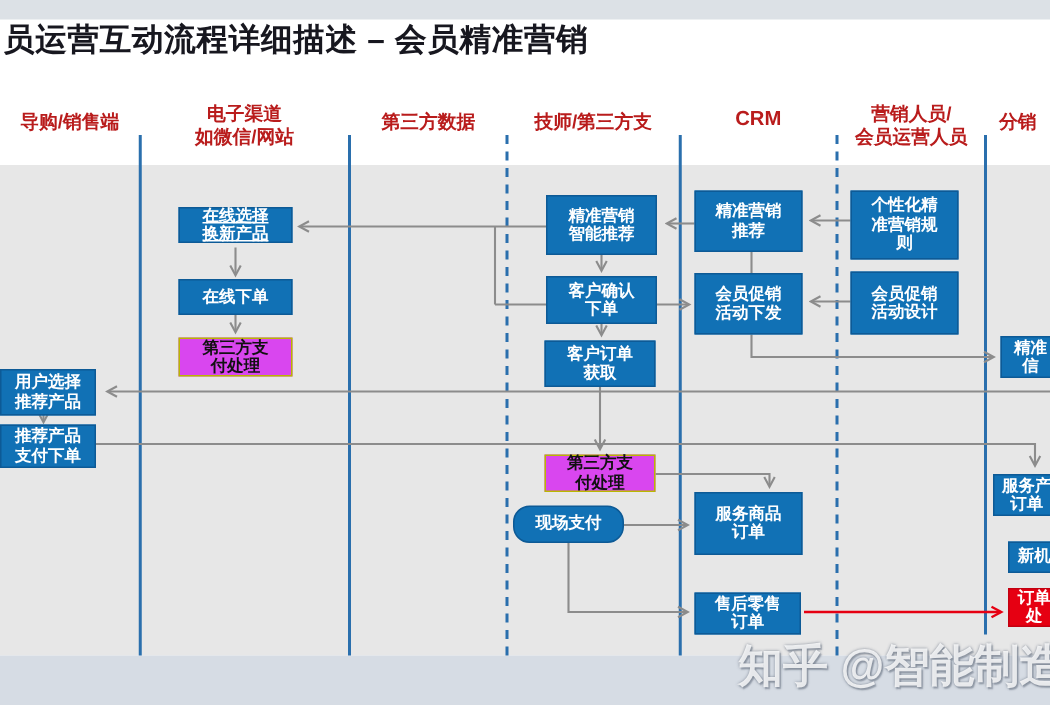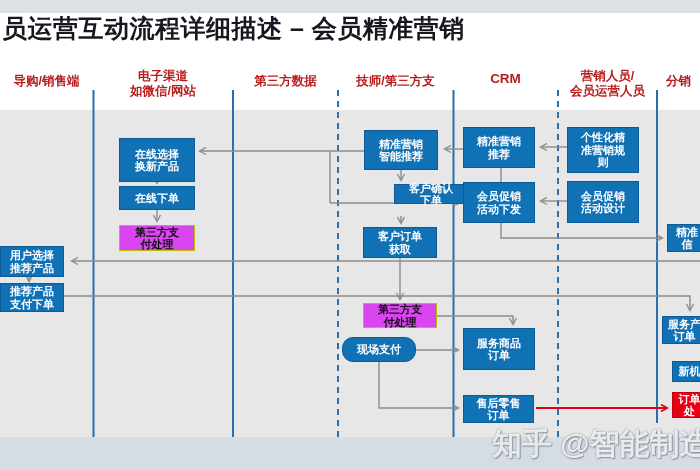--- a/index.html
+++ b/index.html
@@ -1,21 +1,21 @@
 <!DOCTYPE html>
 <html><head>
 <meta charset="utf-8">
 <style>
   html,body{margin:0;padding:0;}
   body{font-family:"Liberation Sans","DejaVu Sans",sans-serif;background:#ffffff;}
   #stage{position:relative;width:700px;height:470px;background:#ffffff;overflow:hidden;}
   .band-top{position:absolute;left:0;top:0;width:700px;height:13px;background:#dce1e6;}
   .canvas{position:absolute;left:0;top:110px;width:700px;height:327px;background:#e7e7e7;}
   .band-bottom{position:absolute;left:0;top:437px;width:700px;height:33px;background:#d6dce4;}
-  .title{position:absolute;left:2px;top:12px;font-size:25px;font-weight:bold;color:#17171f;white-space:nowrap;letter-spacing:.5px;}
+  .title{position:absolute;left:2px;top:12px;font-size:21px;font-weight:bold;color:#17171f;white-space:nowrap;letter-spacing:.5px;}
   .colhead{position:absolute;font-size:12.5px;line-height:14.5px;font-weight:bold;color:#b91c1c;text-align:center;white-space:pre-line;}
   .node{position:absolute;display:flex;align-items:center;justify-content:center;text-align:center;
         font-size:11px;line-height:12.5px;font-weight:bold;white-space:pre-line;z-index:3;box-sizing:border-box;}
   .blue{background:#1171b5;border:1.5px solid #0d5a96;color:#ffffff;}
   .yellow{background:#d946ef;border:1px solid #b8b800;color:#111111;}
   .red{background:#e60012;border:1px solid #c30010;color:#ffffff;}
   svg.layer{position:absolute;left:0;top:0;z-index:2;}
   .watermark{position:absolute;left:492px;top:424px;z-index:9;font-size:30px;font-weight:bold;white-space:nowrap;
              color:rgba(255,255,255,0.82);text-shadow:0 0 2px rgba(110,120,135,0.85),1px 1px 1px rgba(110,120,135,0.6);}
 </style>
@@ -82,29 +82,29 @@
     </g>
 
     <path d="M536,408 L667,408" stroke="#e60012" stroke-width="1.8" fill="none" marker-end="url(#ar)"></path>
   </svg>
 
   <div class="node blue" style="left:0;top:246px;width:64px;height:31px;">用户选择
 推荐产品</div>
   <div class="node blue" style="left:0;top:283px;width:64px;height:29px;">推荐产品
 支付下单</div>
 
-  <div class="node blue" style="left:119px;top:138px;width:76px;height:44px;">在线选择
+  <div class="node blue" style="left:119px;top:138px;width:76px;height:24px;text-decoration:underline;">在线选择
 换新产品</div>
   <div class="node blue" style="left:119px;top:186px;width:76px;height:24px;">在线下单</div>
   <div class="node yellow" style="left:119px;top:225px;width:76px;height:26px;">第三方支
 付处理</div>
 
   <div class="node blue" style="left:364px;top:130px;width:74px;height:40px;">精准营销
 智能推荐</div>
-  <div class="node blue" style="left:364px;top:184px;width:74px;height:20px;margin-left:30px;">客户确认
+  <div class="node blue" style="left:364px;top:184px;width:74px;height:32px;">客户确认
 下单</div>
   <div class="node blue" style="left:363px;top:227px;width:74px;height:31px;">客户订单
 获取</div>
   <div class="node yellow" style="left:363px;top:303px;width:74px;height:25px;">第三方支
 付处理</div>
   <div class="node blue" style="left:342px;top:337px;width:74px;height:25px;border-radius:11px;">现场支付</div>
 
   <div class="node blue" style="left:463px;top:127px;width:72px;height:41px;">精准营销
 推荐</div>
   <div class="node blue" style="left:463px;top:182px;width:72px;height:41px;">会员促销

